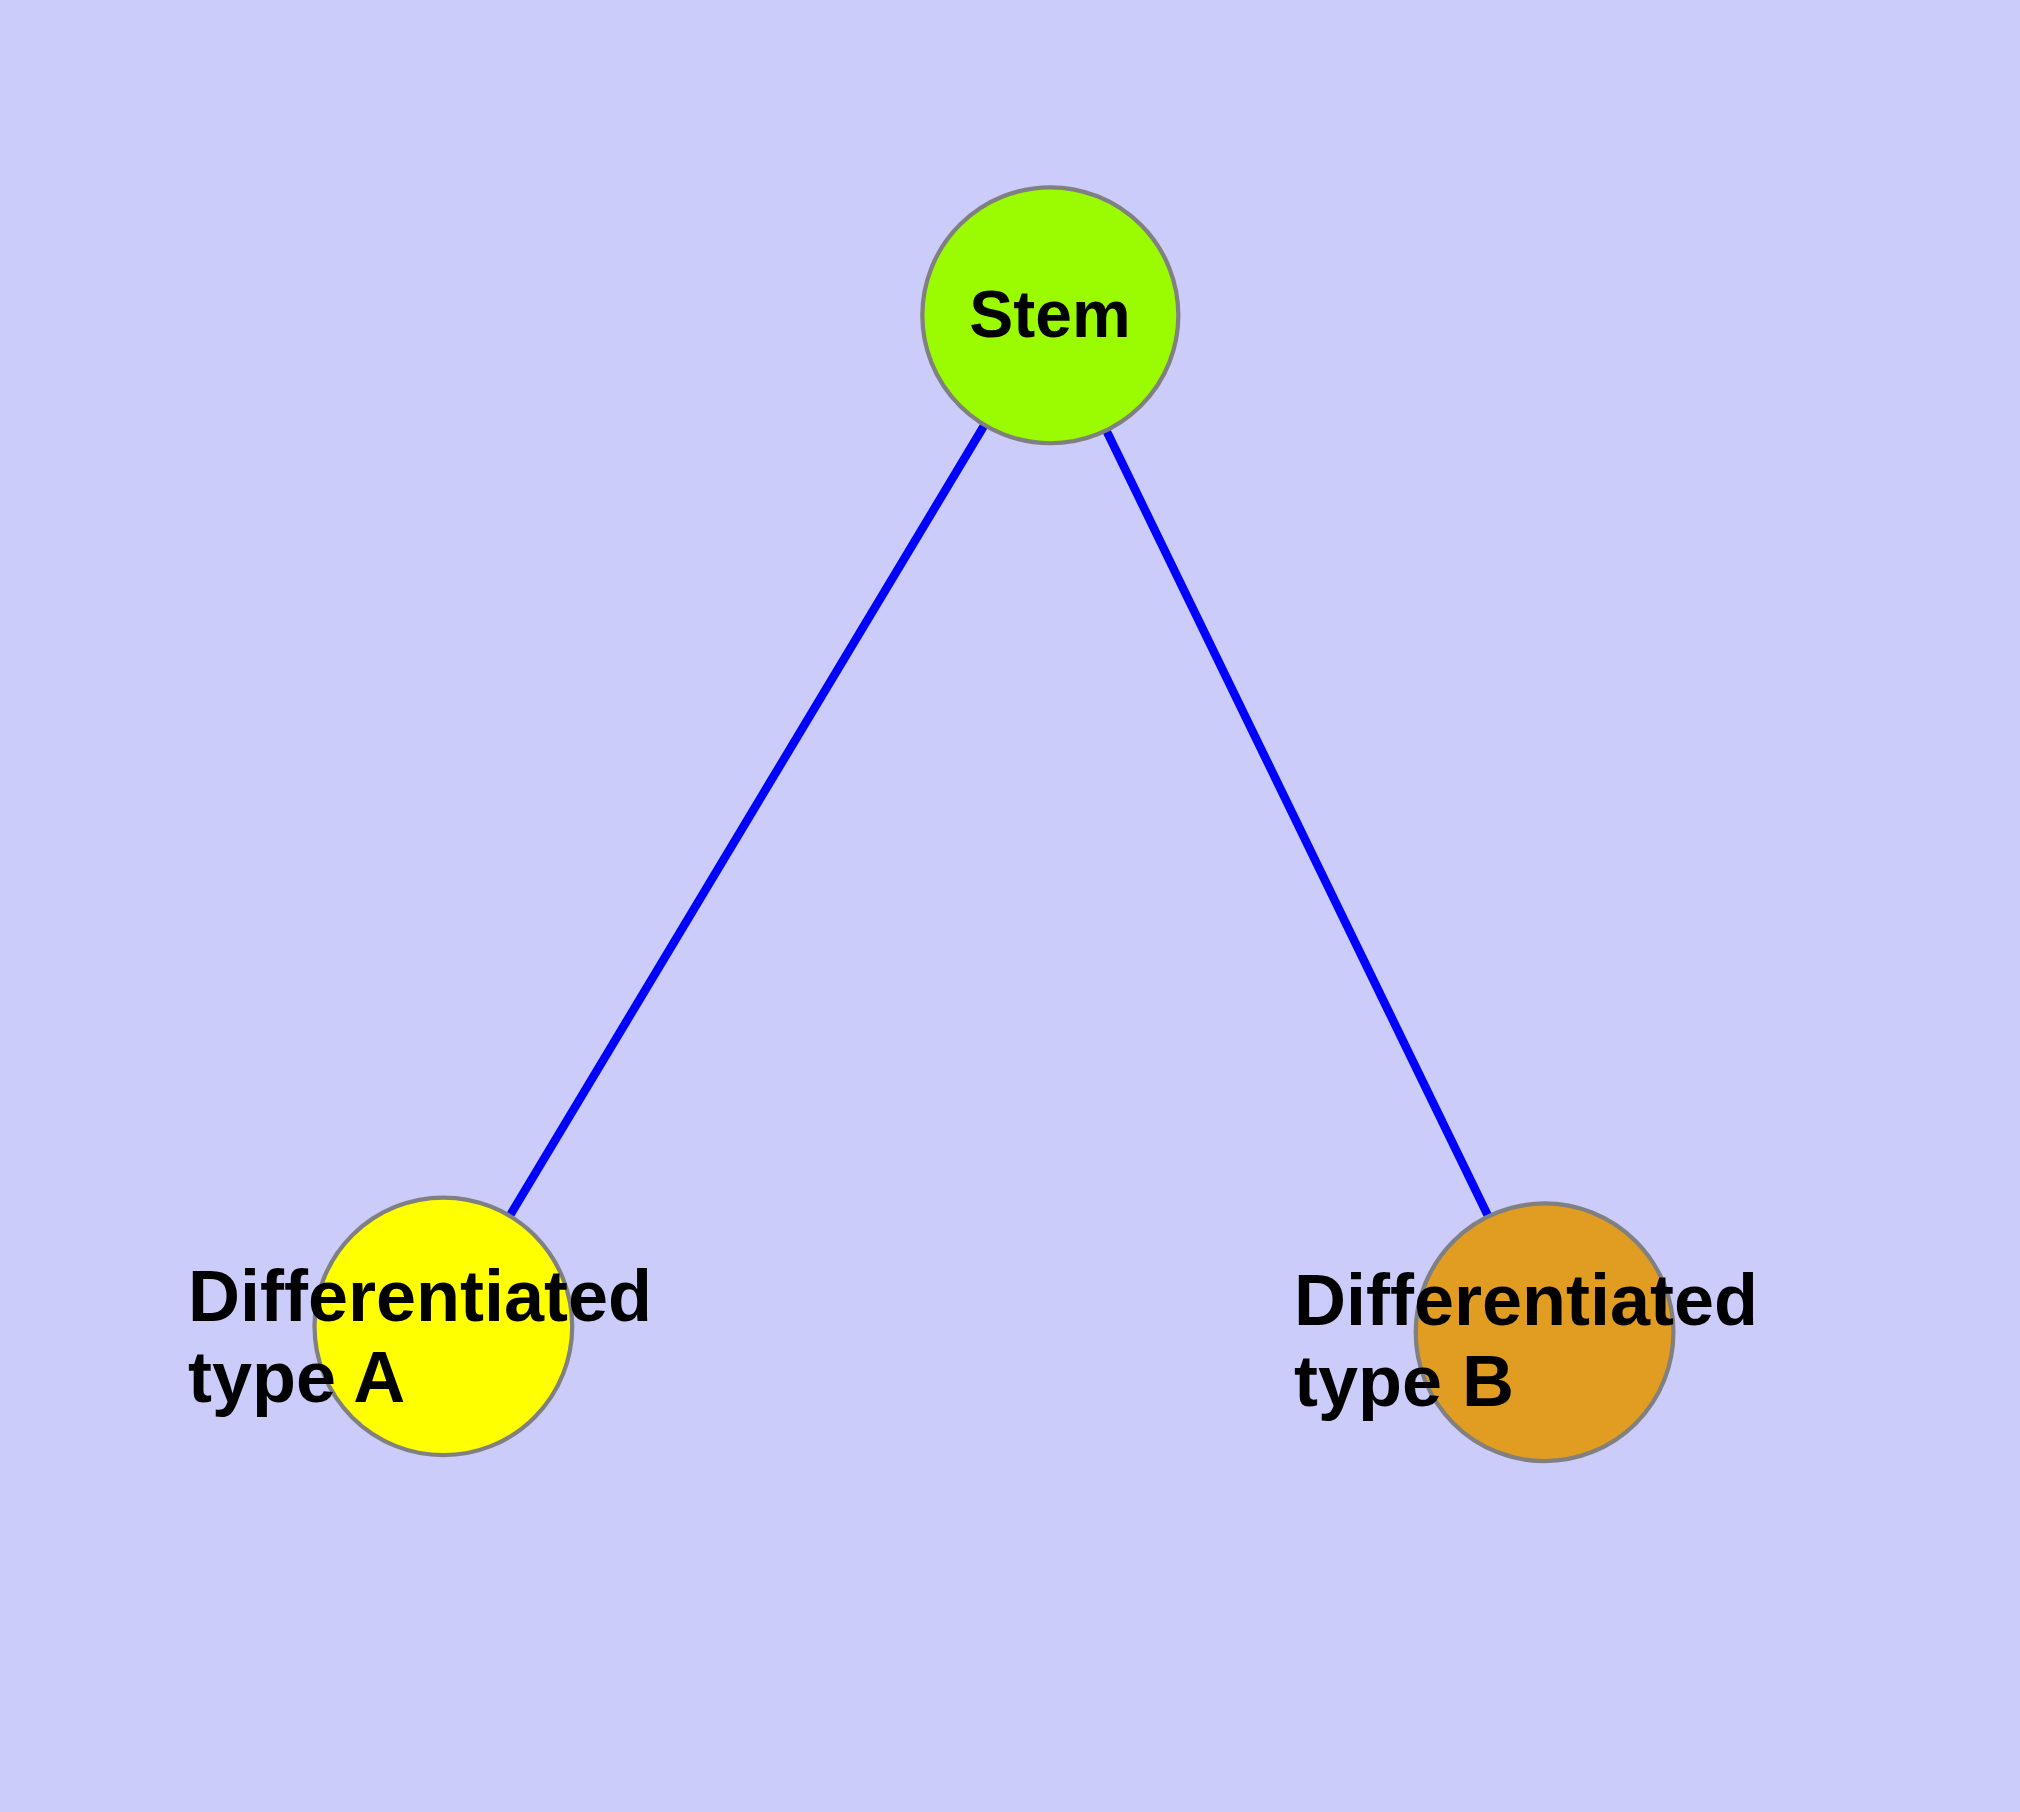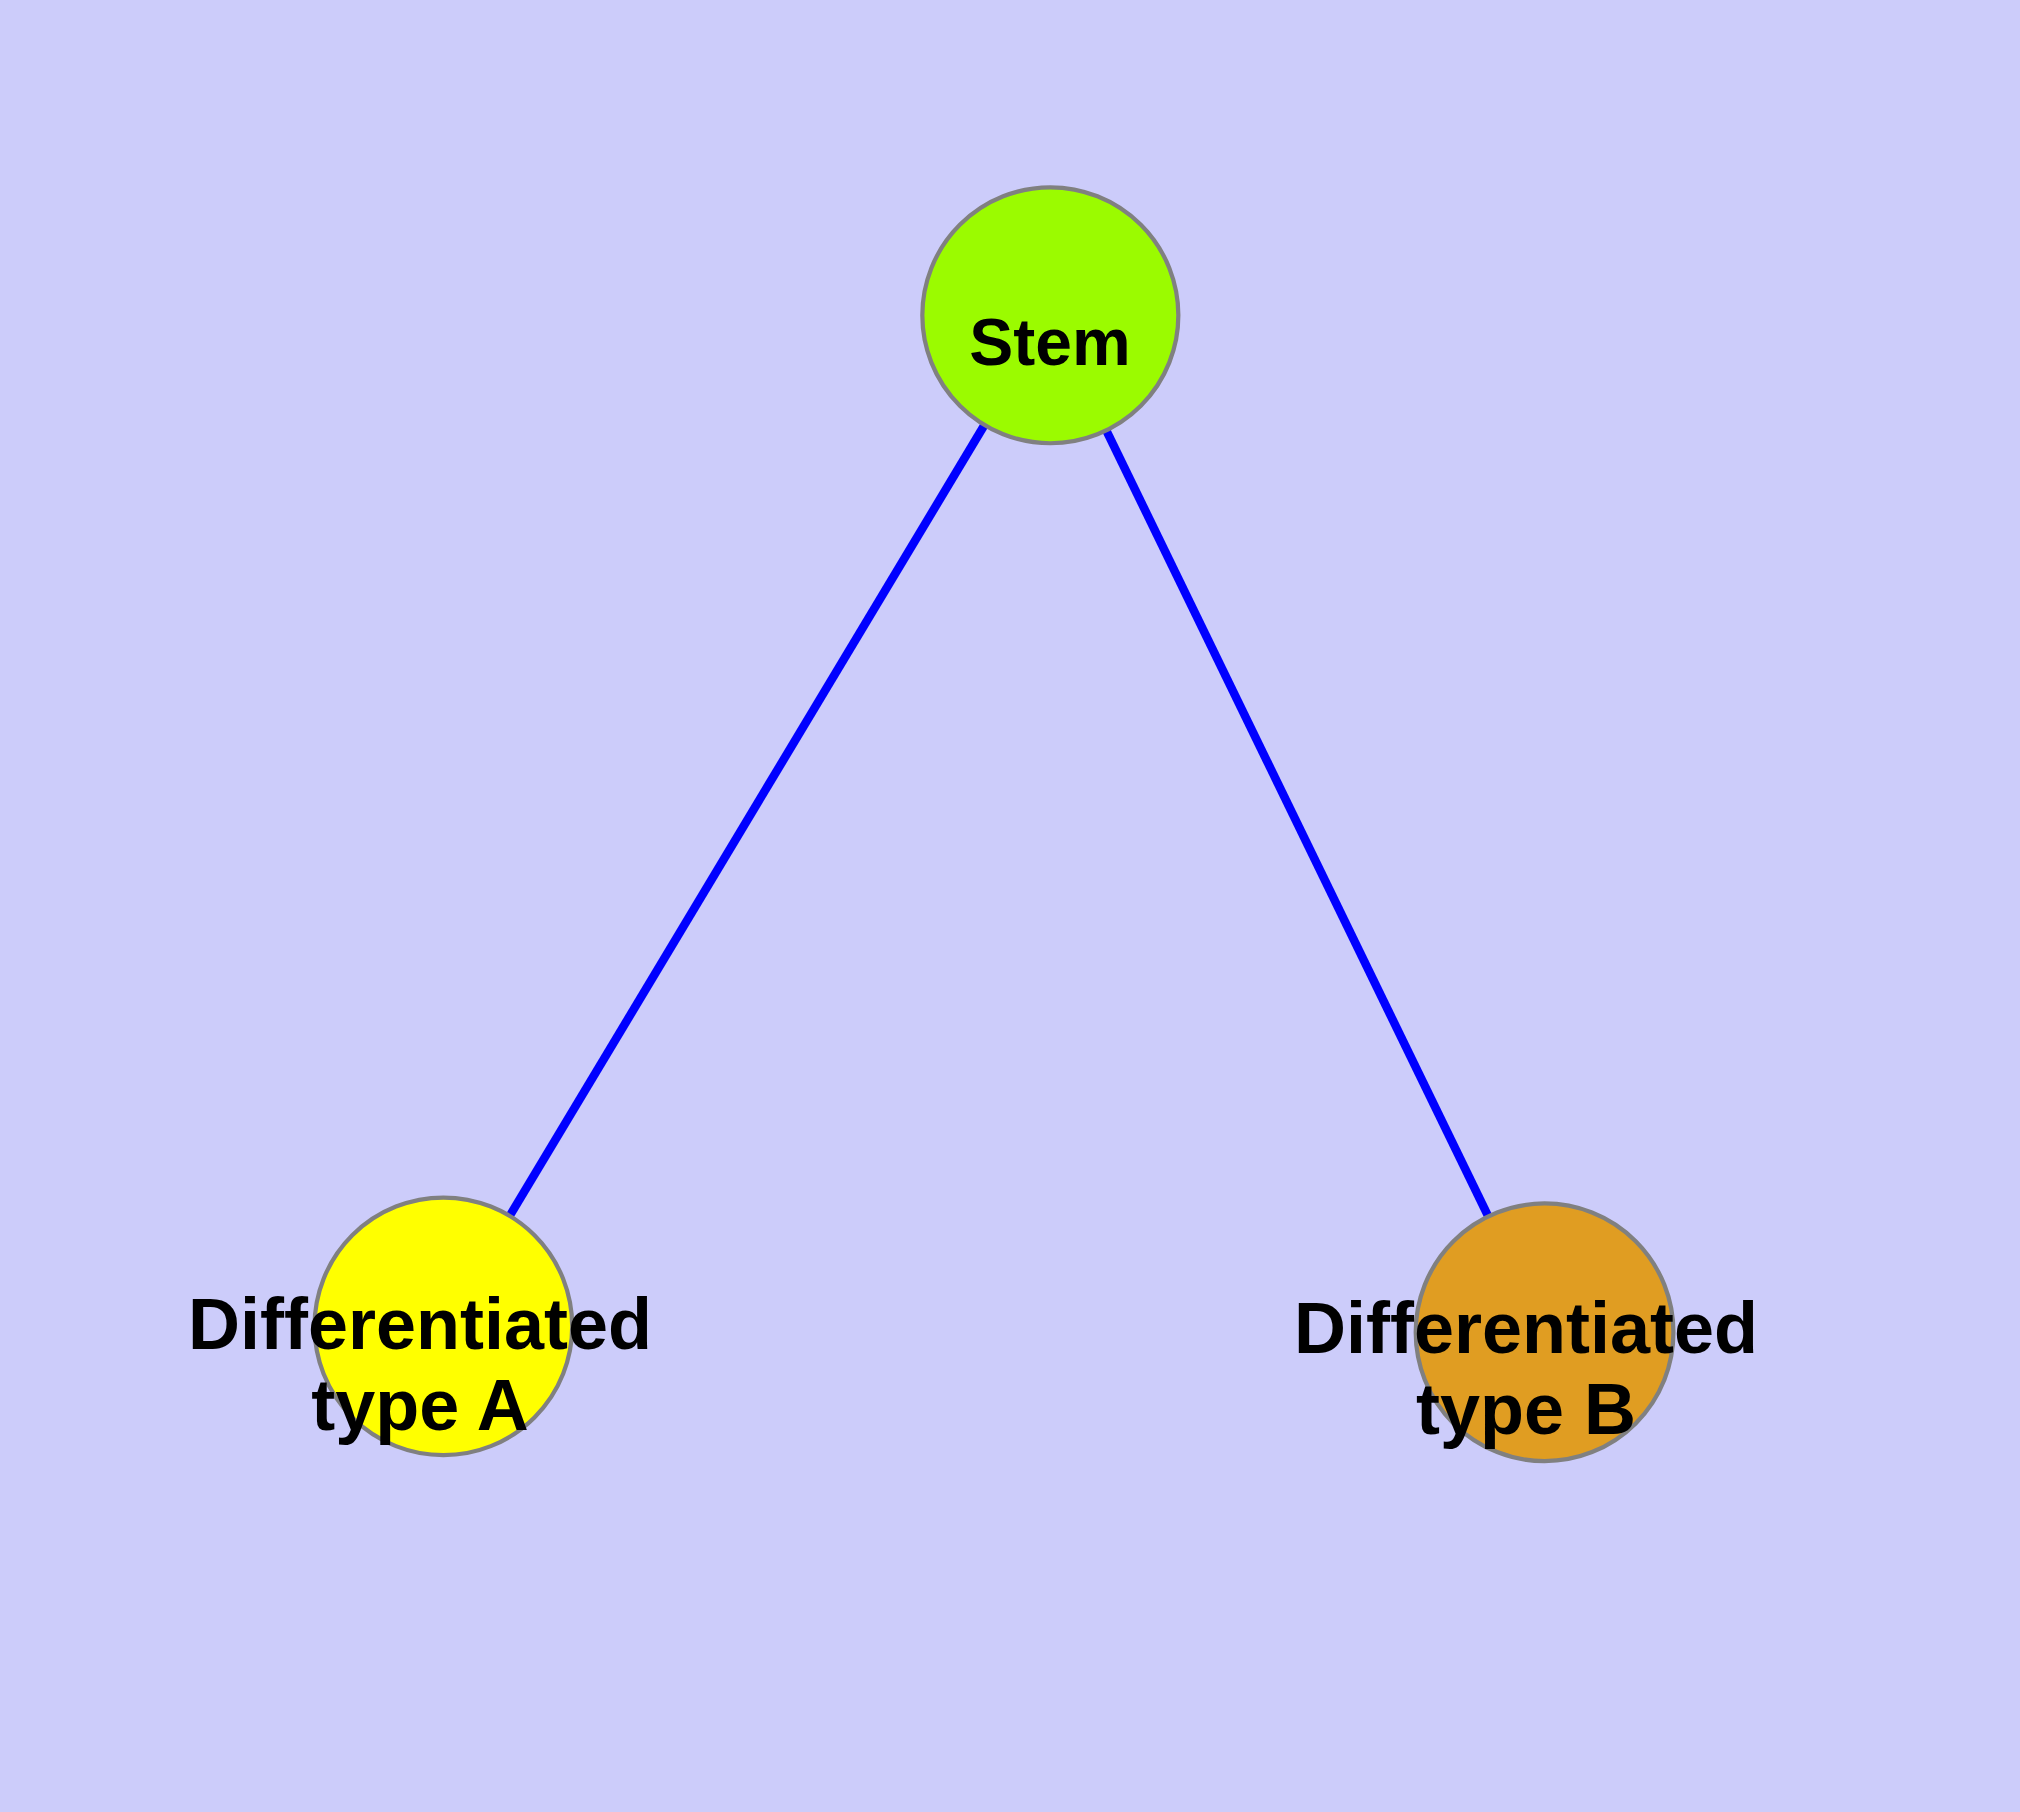--- a/index.html
+++ b/index.html
@@ -27,25 +27,23 @@
     left: 0;
     top: 0;
     width: 2021px;
     height: 1812px;
     display: block;
   }
   .node-label {
     position: absolute;
     color: #000000;
     font-weight: bold;
-    text-align: center;
     line-height: 1.12;
     white-space: pre;
     pointer-events: none;
-    margin-top: 28px;
     -webkit-font-smoothing: antialiased;
   }
   #label-stem {
     font-size: 66px;
     left: 1050px;
     top: 315px;
     transform: translate(-50%, -50%);
   }
   #label-type-a {
     font-size: 72px;

